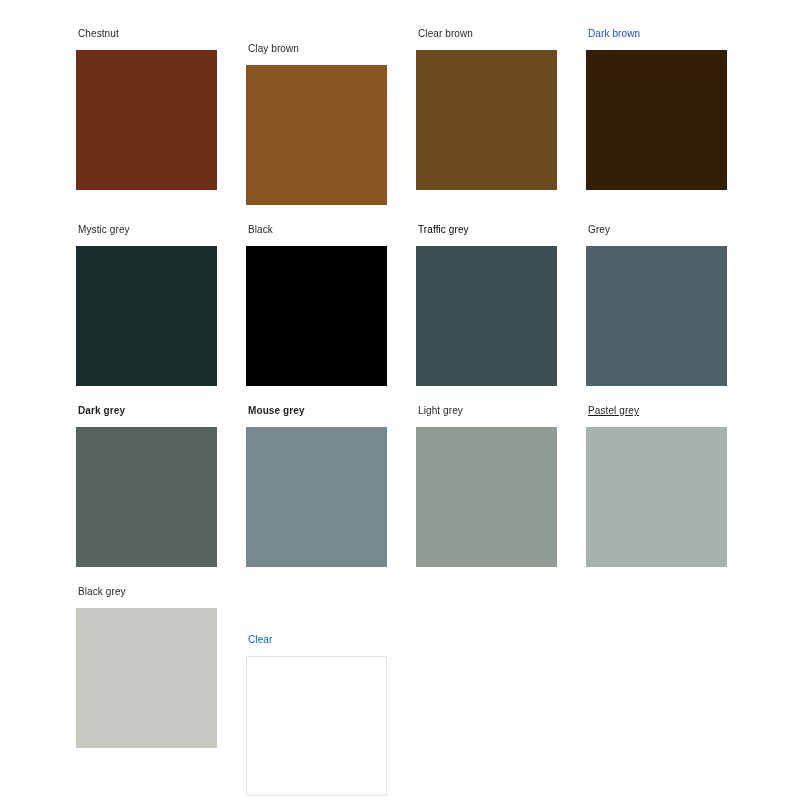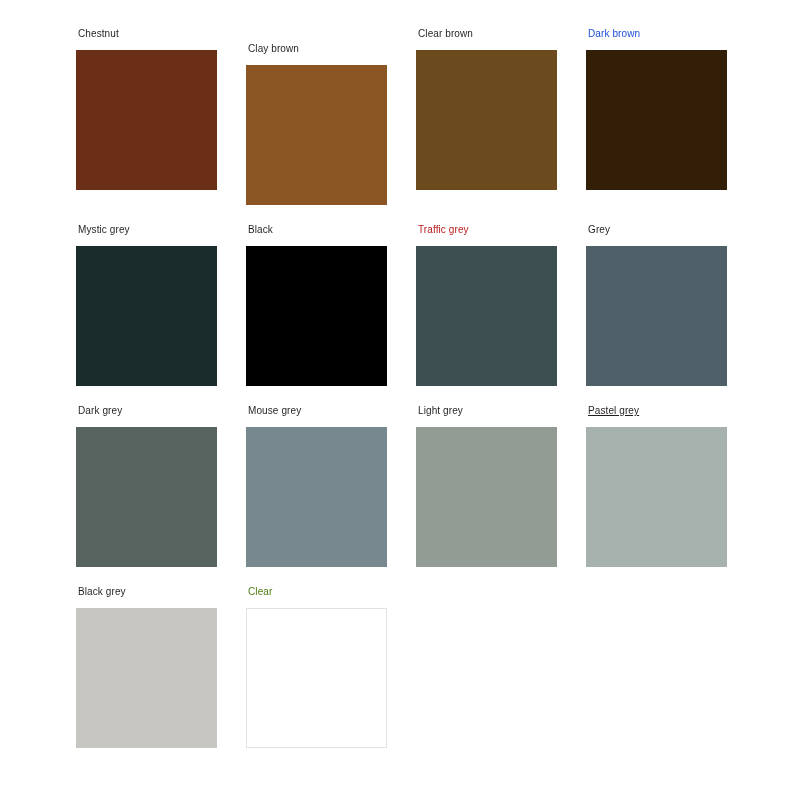--- a/index.html
+++ b/index.html
@@ -80,54 +80,54 @@
       <div class="swatch-chip" style="background-color: rgb(26, 44, 44);"></div>
     </div>
 
     <div class="swatch-cell">
       <div class="swatch-label" style="color: rgb(35, 31, 32);">Black</div>
       <div class="swatch-chip" style="background-color: rgb(0, 0, 0);"></div>
     </div>
 
 
     <div class="swatch-cell">
-      <div class="swatch-label" style="color: #b91c1c;">Traffic grey</div>
+      <div class="swatch-label" style="color: #000000;">Traffic grey</div>
       <div class="swatch-chip" style="background-color: rgb(62, 79, 82);"></div>
     </div>
 
     <div class="swatch-cell">
       <div class="swatch-label" style="color: rgb(35, 31, 32);">Grey</div>
       <div class="swatch-chip" style="background-color: rgb(79, 96, 104);"></div>
     </div>
 
     <div class="swatch-cell">
-      <div class="swatch-label" style="color: rgb(35, 31, 32);">Dark grey</div>
+      <div class="swatch-label" style="color: rgb(35, 31, 32); font-weight: bold;">Dark grey</div>
       <div class="swatch-chip" style="background-color: rgb(86, 99, 95);"></div>
     </div>
 
     <div class="swatch-cell">
-      <div class="swatch-label" style="color: rgb(35, 31, 32);">Mouse grey</div>
+      <div class="swatch-label" style="color: rgb(35, 31, 32); font-weight: bold;">Mouse grey</div>
       <div class="swatch-chip" style="background-color: rgb(119, 137, 143);"></div>
     </div>
 
     <div class="swatch-cell">
       <div class="swatch-label" style="color: rgb(35, 31, 32);">Light grey</div>
       <div class="swatch-chip" style="background-color: rgb(147, 156, 148);"></div>
     </div>
 
     <div class="swatch-cell">
       <div class="swatch-label" style="color: rgb(35, 31, 32); text-decoration: underline;">Pastel grey</div>
       <div class="swatch-chip" style="background-color: rgb(167, 178, 175);"></div>
     </div>
 
     <div class="swatch-cell">
       <div class="swatch-label" style="color: rgb(35, 31, 32);">Black grey</div>
       <div class="swatch-chip" style="background-color: rgb(199, 198, 192);"></div>
     </div>
 
 
     <div class="swatch-cell">
-      <div class="swatch-label" style="color: #4d7c0f;">Clear</div>
+      <div class="swatch-label" style="color: #0369a1; margin-top: 48px;">Clear</div>
       <div class="swatch-chip outlined" style="background-color: rgb(255, 255, 255);"></div>
     </div>
 
   </div>
 </div>
 
 </body></html>

